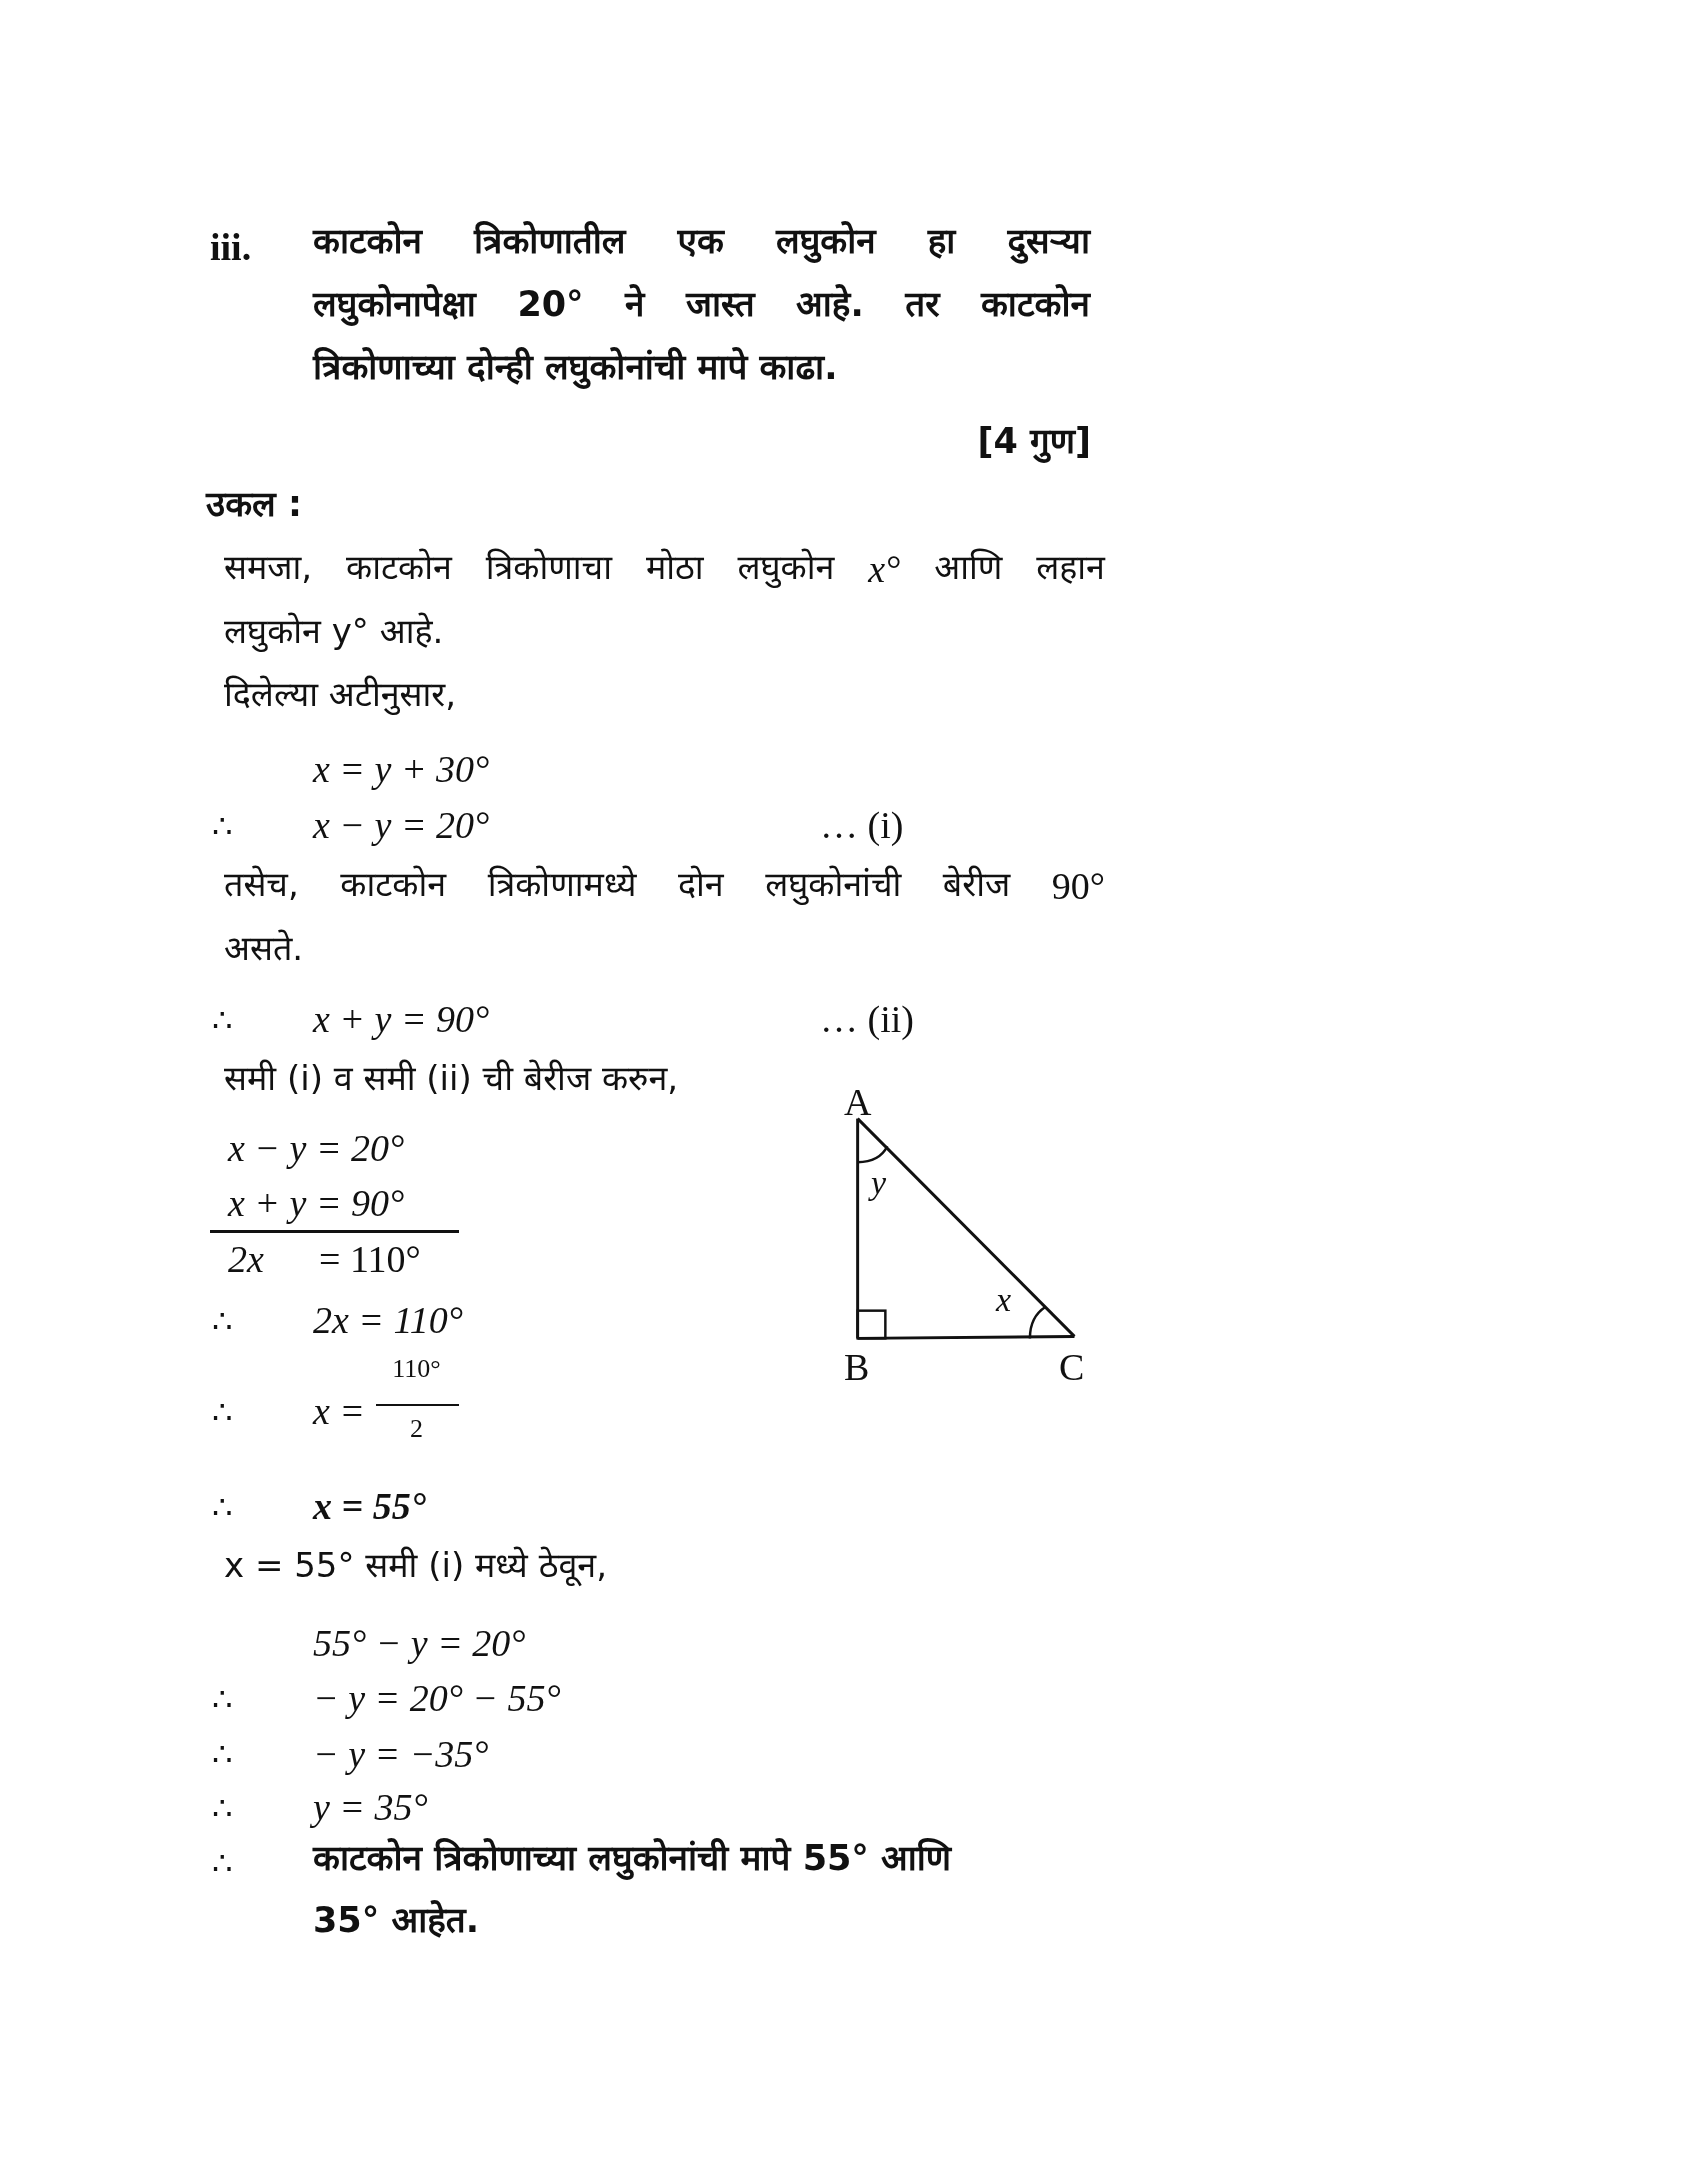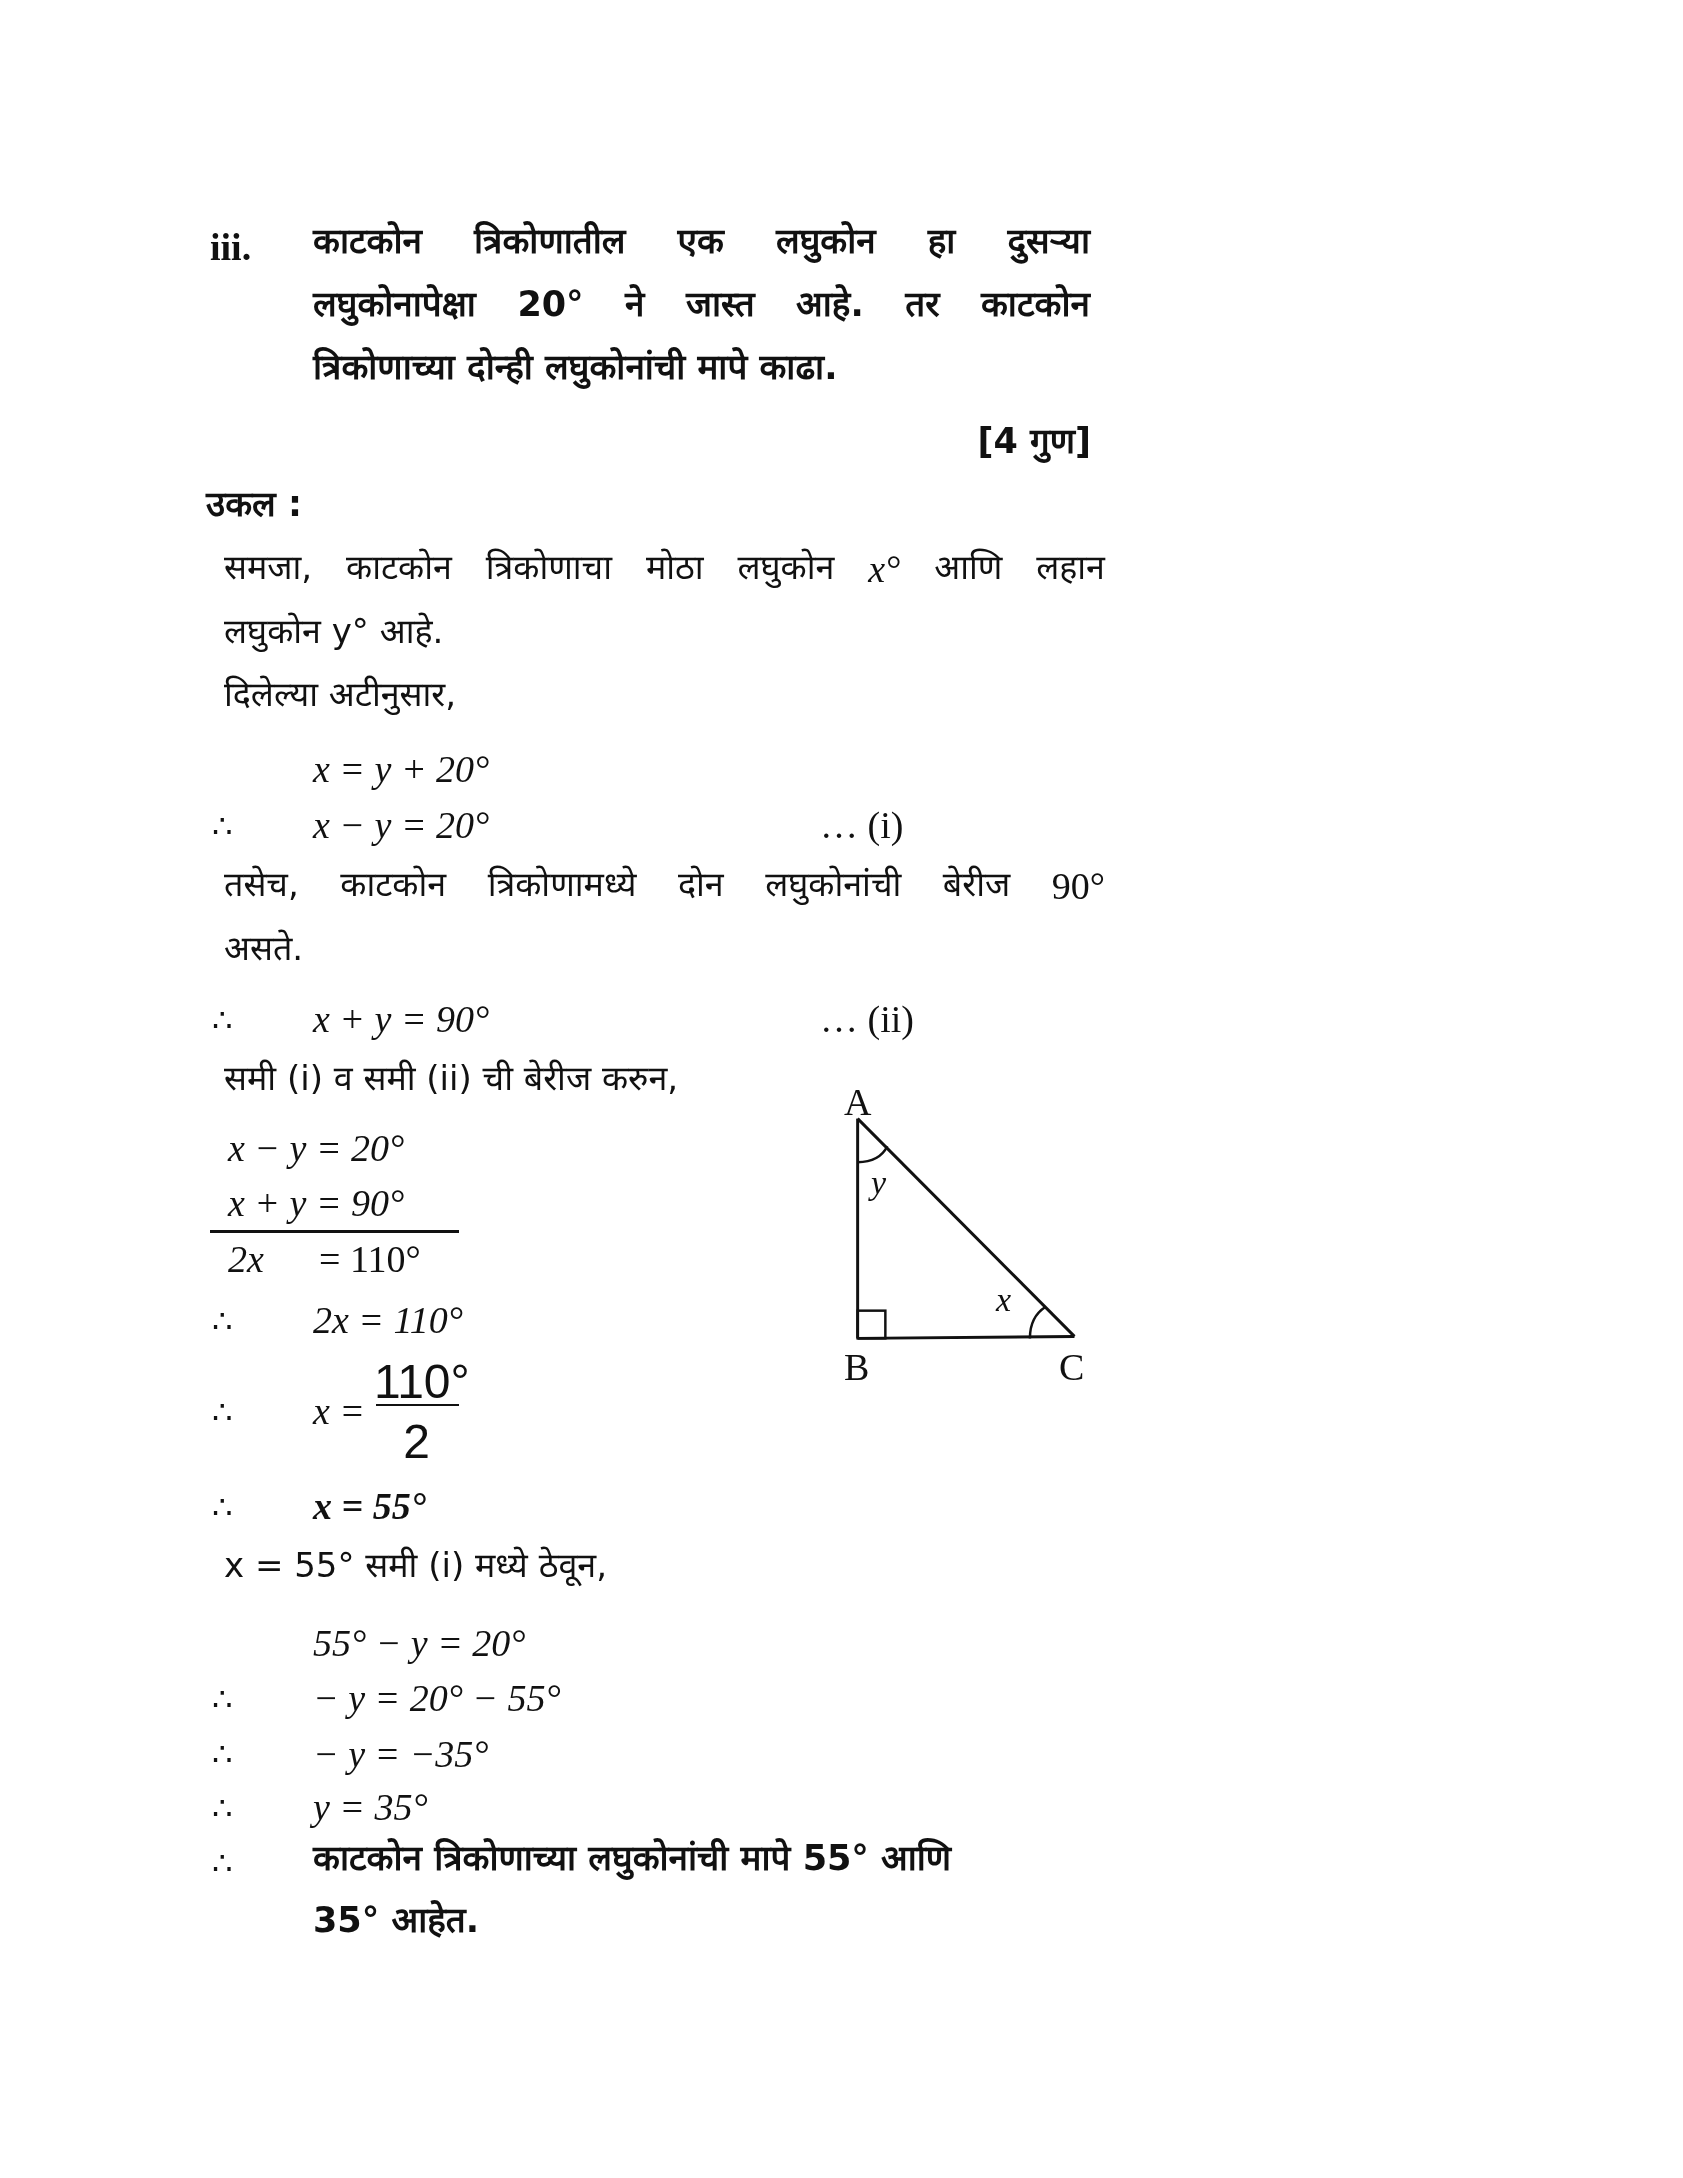--- a/index.html
+++ b/index.html
@@ -7,21 +7,21 @@
   .ln { position:absolute; white-space:nowrap; line-height:1; }
   .dev { font-family:"DejaVu Sans", sans-serif; font-size:34px;margin-left:18px; }
   .devb { font-family:"DejaVu Sans", sans-serif; font-size:35px; font-weight:bold; }
   .math { font-family:"Liberation Serif", serif; font-size:38px; }
   .mathb { font-family:"Liberation Serif", serif; font-size:38px; font-weight:bold;text-align:right; }
   .rom { font-family:"Liberation Serif", serif; font-size:38px; font-weight:bold; }
   .just { display:flex; justify-content:space-between; width:777px; }
   .just2 { display:flex; justify-content:space-between; width:881px; }
   .therefore { font-family:"DejaVu Sans", sans-serif; font-size:32px; }
   .hr { position:absolute; height:3px; background:#111; }
-  .frac { position:absolute; text-align:center; font-family:Liberation Sans, sans-serif; font-size:48px; }
+  .frac { position:absolute; text-align:center; font-family:Liberation Serif, serif; font-size:26px; }
 </style>
 </head>
 <body>
 
 <div class="ln rom" style="left:210px; top:228px;">iii.</div>
 <div class="ln devb just" style="left:313px; top:224px;">
   <span>काटकोन</span>
   <span>त्रिकोणातील</span>
   <span>एक</span>
   <span>लघुकोन</span>
@@ -48,21 +48,21 @@
   <span>त्रिकोणाचा</span>
   <span>मोठा</span>
   <span>लघुकोन</span>
   <span style="font-family:'Liberation Serif',serif;font-style:italic;font-size:38px;">x°</span>
   <span>आणि</span>
   <span>लहान</span>
 </div>
 <div class="ln dev" style="left:206px; top:614px;">लघुकोन y° आहे.</div>
 <div class="ln dev" style="left:206px; top:677px;">दिलेल्या अटीनुसार,</div>
 
-<div class="ln math" style="left:313px; top:750px; font-style:italic;">x = y + 20°</div>
+<div class="ln math" style="left:313px; top:750px; font-style:italic;">x = y + 30°</div>
 
 <div class="ln therefore" style="left:212px; top:810px;">∴</div>
 <div class="ln math" style="left:313px; top:806px; font-style:italic;">x − y = 20°</div>
 <div class="ln math" style="left:820px; top:806px;">… (i)</div>
 
 <div class="ln dev just2" style="left:206px; top:867px;">
   <span>तसेच,</span>
   <span>काटकोन</span>
   <span>त्रिकोणामध्ये</span>
   <span>दोन</span>

